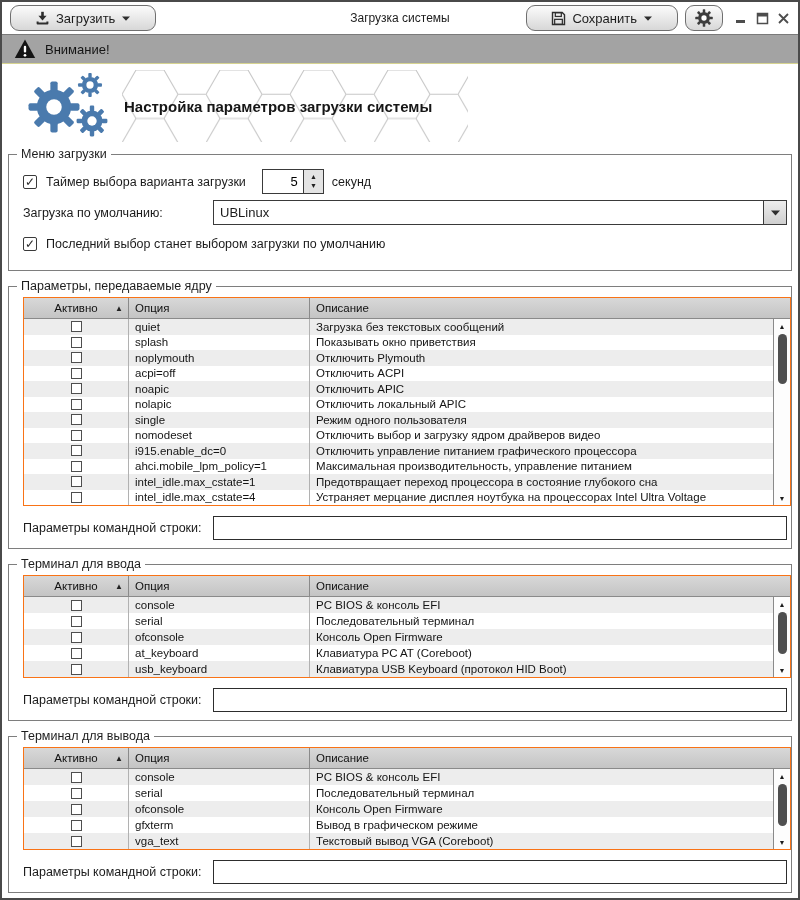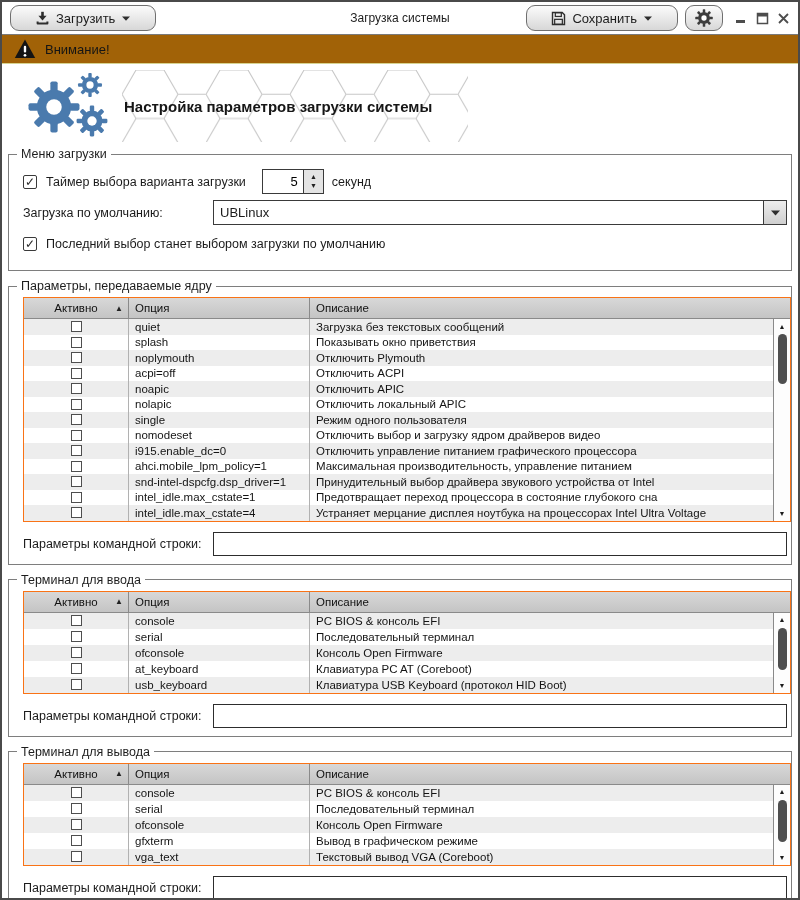--- a/index.html
+++ b/index.html
@@ -14,21 +14,21 @@
   .win-title { position:absolute; left:0; right:0; text-align:center; font-size:12px; color:#1c1c1c; pointer-events:none; }
   .tb-btn { display:inline-flex; align-items:center; gap:6px; height:26px; padding:0 24px;
             border:1px solid #6f6f6f; border-radius:9px; font-size:13px; color:#1c1c1c;
             background:linear-gradient(#fbfbfb,#d7d7d7); cursor:default; }
   .tb-right { margin-left:auto; display:flex; align-items:center; gap:7px; z-index:1; }
   .iconbtn { width:38px; justify-content:center; padding:0; }
   .winctrl { display:flex; align-items:center; gap:7px; margin-left:4px; }
   .winctrl span { display:inline-flex; width:14px; height:14px; align-items:center; justify-content:center; }
 
   
-  .warnbar { height:29px; background:#a16207; border-bottom:1px solid #d6d390; display:flex;
+  .warnbar { height:29px; background:#a3a3a3; border-bottom:1px solid #d6d390; display:flex;
              align-items:center; gap:9px; padding:0 12px; font-size:13px; color:#151515; flex:0 0 auto; }
 
   
   .apphead { height:83px; display:flex; align-items:center; padding-left:22px; flex:0 0 auto; }
   .hexband { width:346px; height:72px; margin-left:6px; position:relative;font-weight:bold; }
   .hexband svg.bg { position:absolute; inset:0; }
   .hexband .caption { position:absolute; left:2px; top:50%; transform:translateY(-50%);
                       font-size:15px; color:#161616; white-space:nowrap; }
 
   
@@ -317,27 +317,20 @@
             </div>
 
             <div class="tbl-row">
               <div class="cell c-active">
                 <span class="cb"></span>
               </div>
               <div class="cell c-option">ahci.mobile_lpm_policy=1</div>
               <div class="cell c-desc">Максимальная производительность, управление питанием</div>
             </div>
 
-            <div class="tbl-row">
-              <div class="cell c-active">
-                <span class="cb"></span>
-              </div>
-              <div class="cell c-option">snd-intel-dspcfg.dsp_driver=1</div>
-              <div class="cell c-desc">Принудительный выбор драйвера звукового устройства от Intel</div>
-            </div>
 
             <div class="tbl-row">
               <div class="cell c-active">
                 <span class="cb"></span>
               </div>
               <div class="cell c-option">intel_idle.max_cstate=1</div>
               <div class="cell c-desc">Предотвращает переход процессора в состояние глубокого сна</div>
             </div>
 
             <div class="tbl-row">

